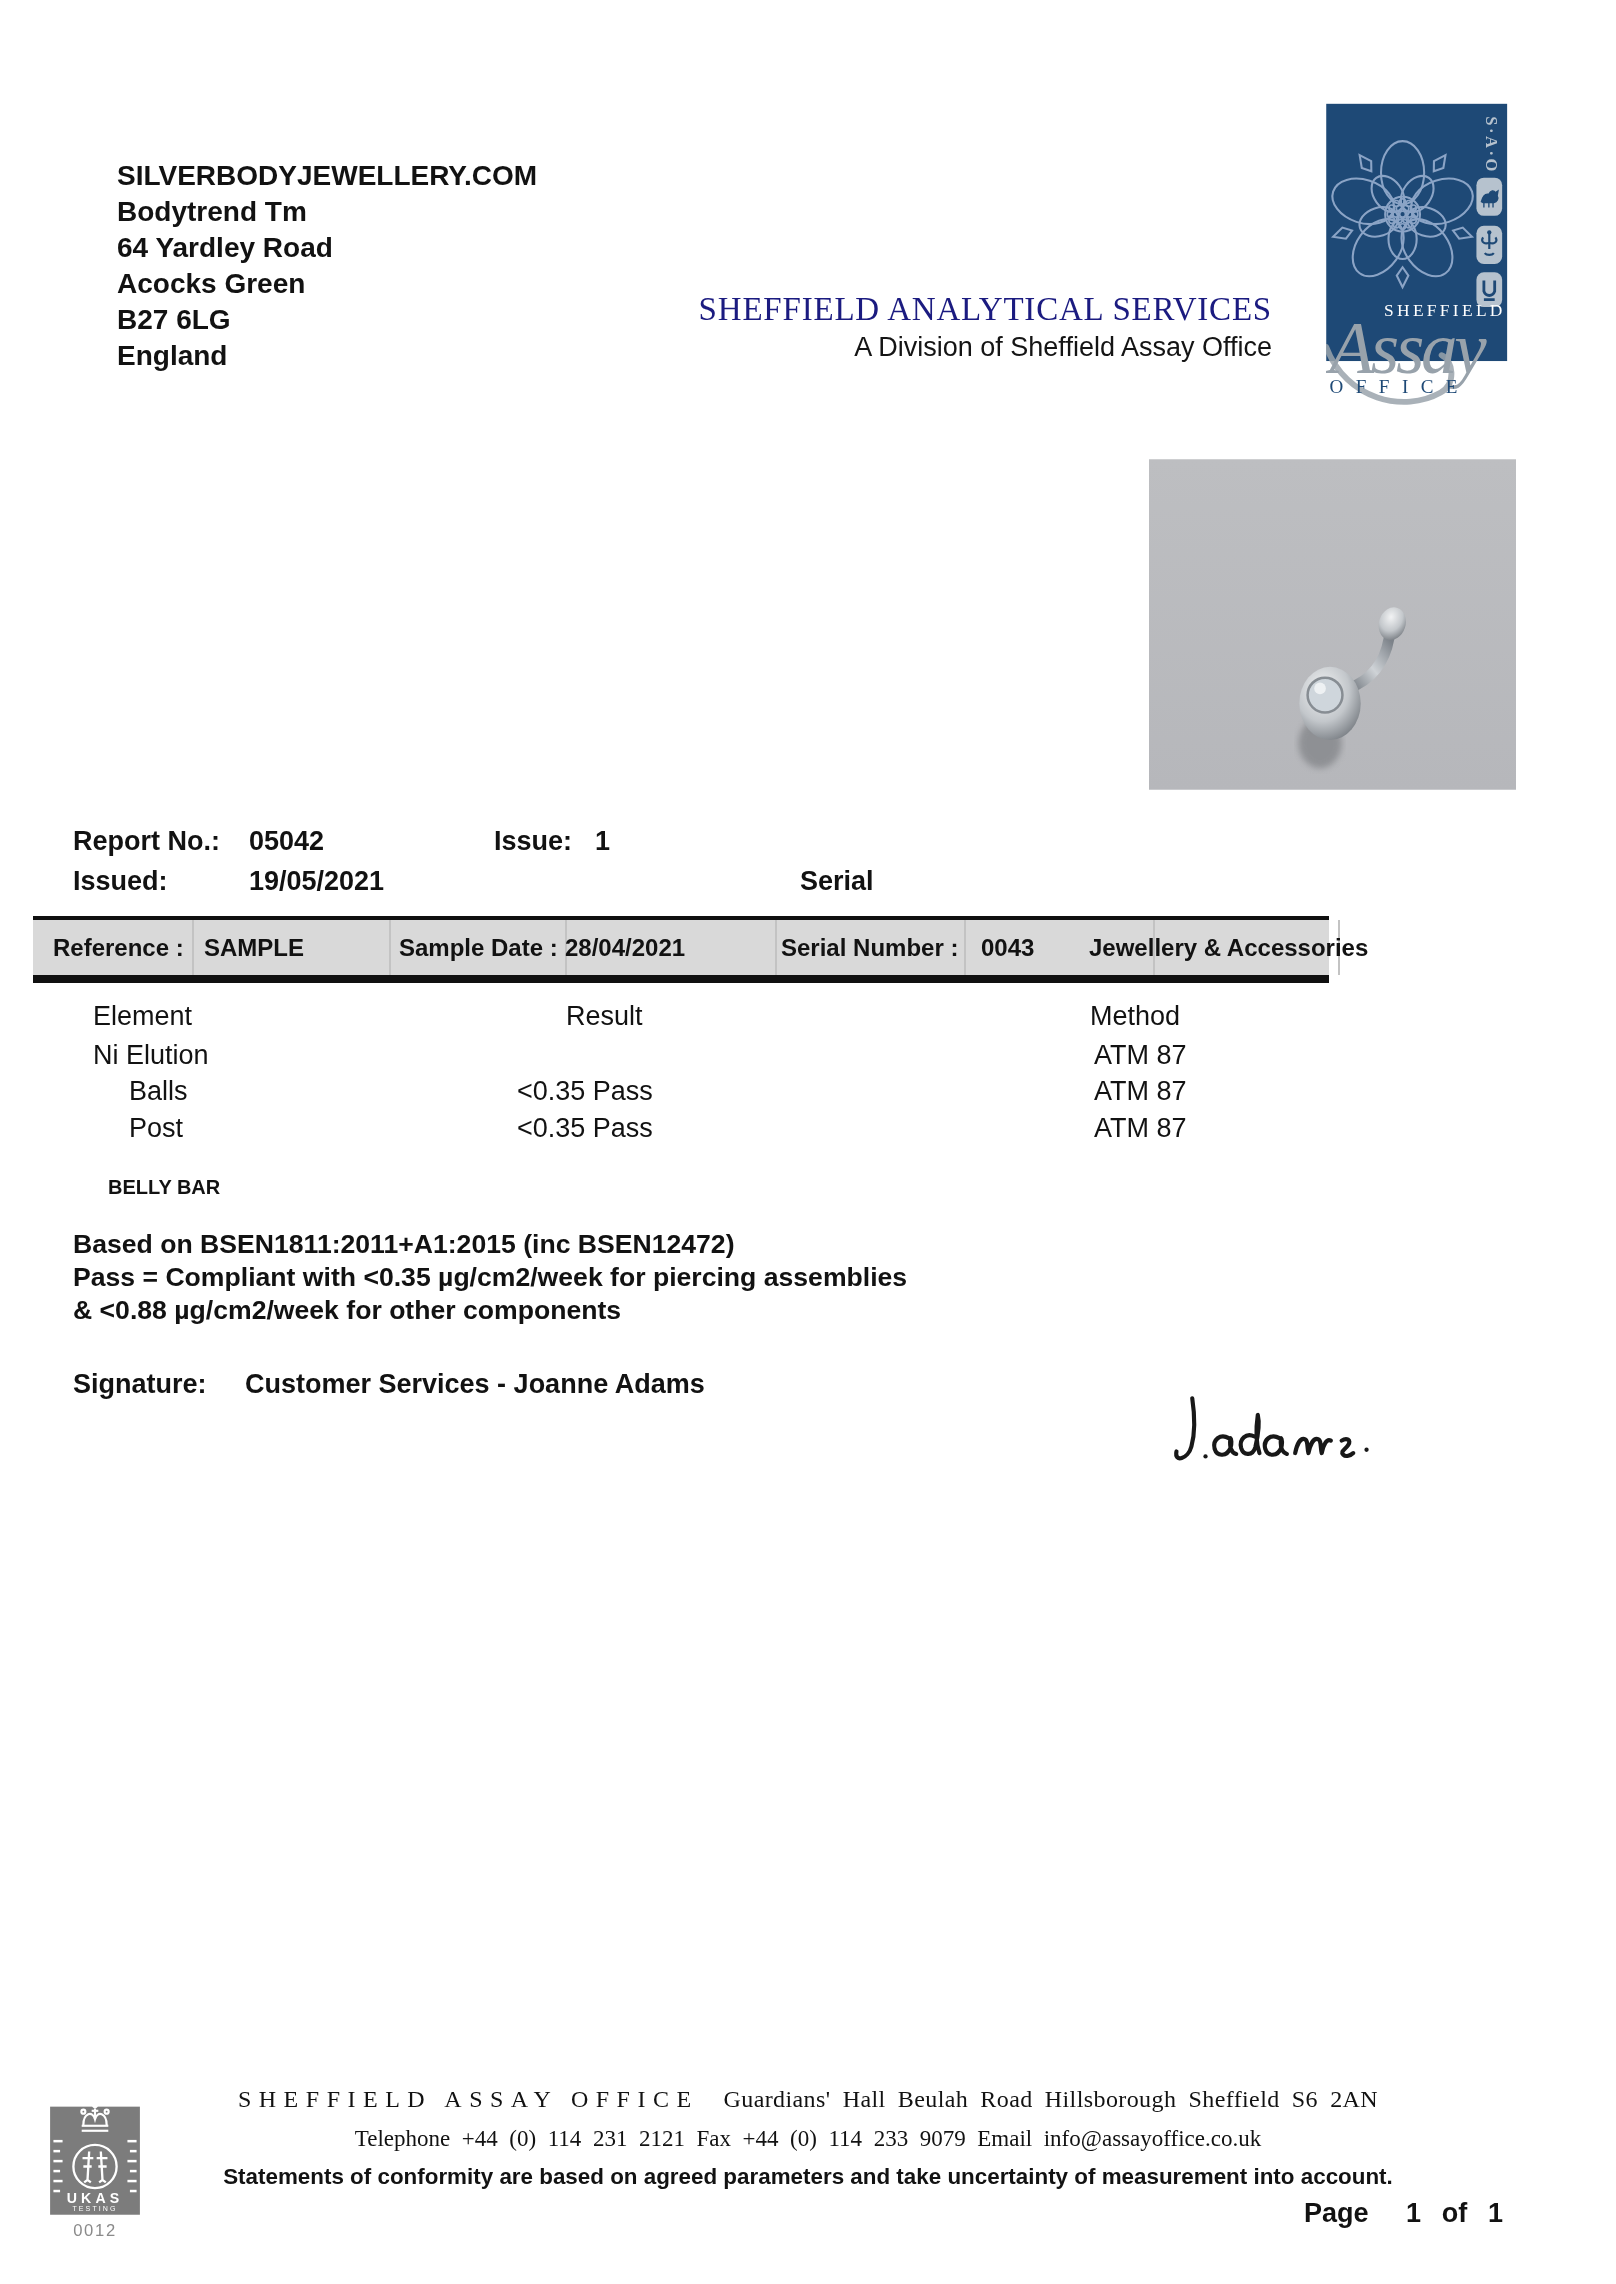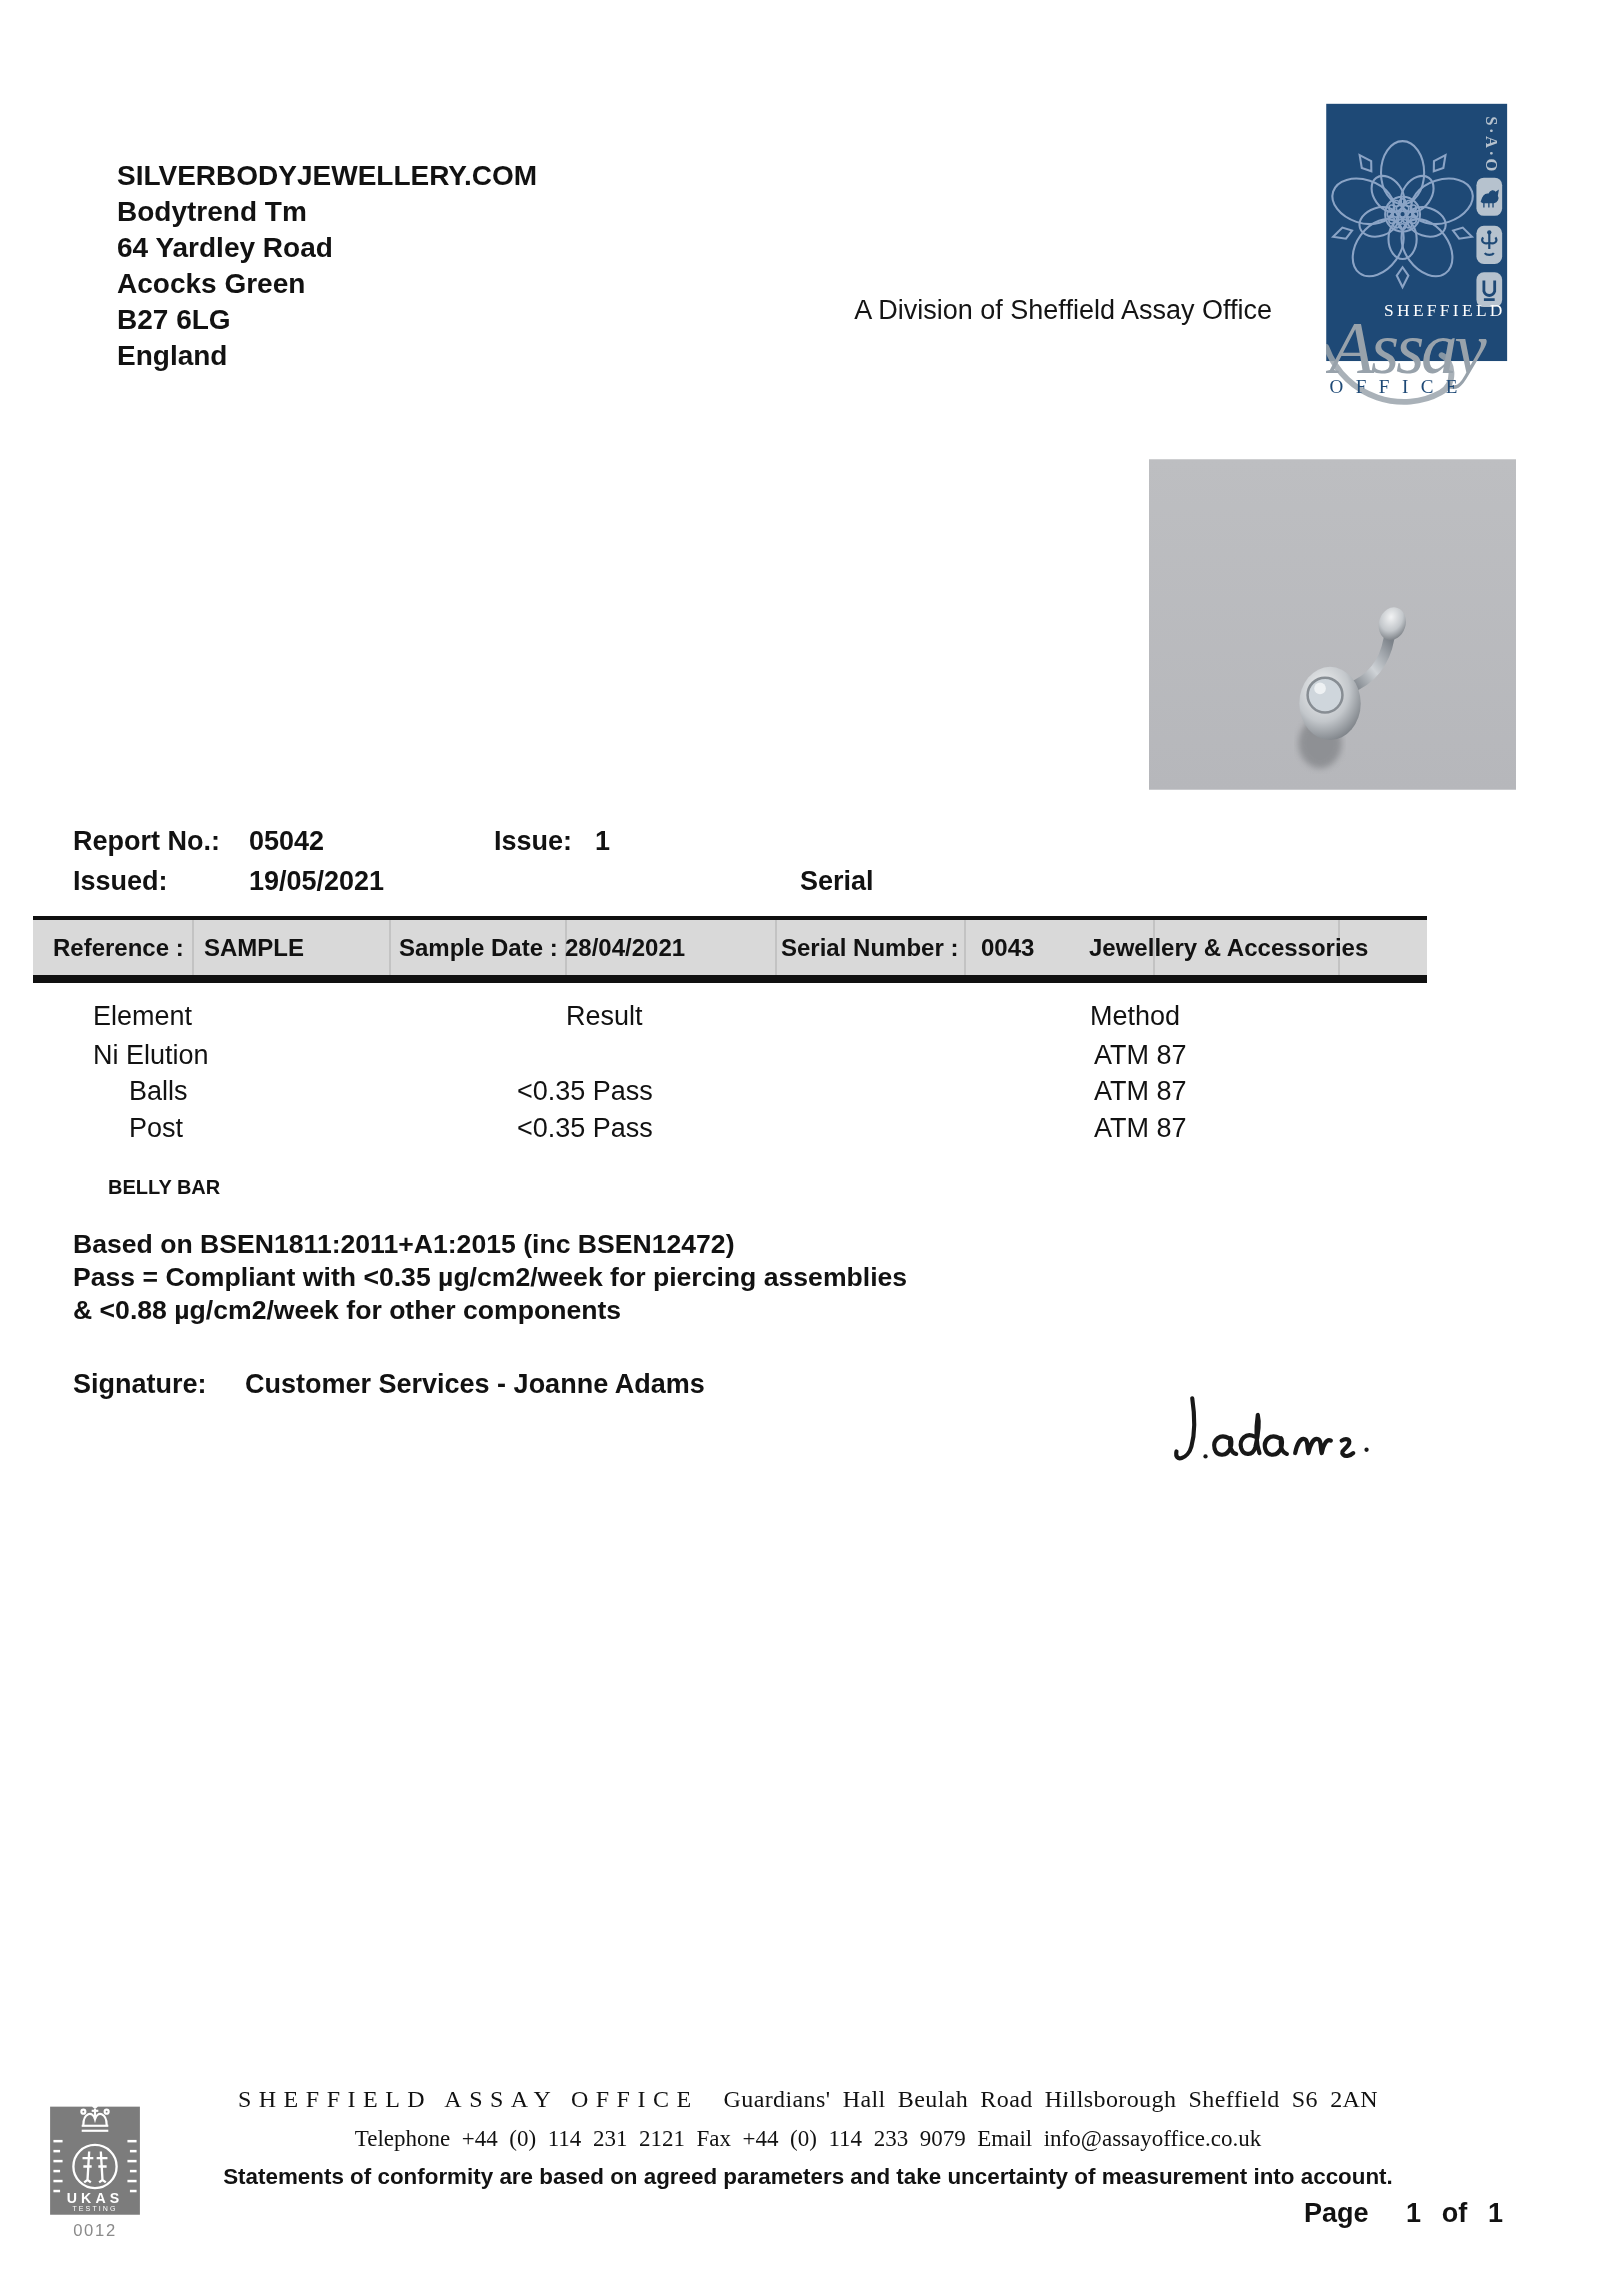--- a/index.html
+++ b/index.html
@@ -16,21 +16,21 @@
   .org-subtitle{font-size:27px;margin-top:4.2px;color:#141414;font-family:Liberation Sans, sans-serif;}
 
   
   .logo-box{left:1326px;top:98px;width:188px;height:312px;}
   .photo-box{left:1149px;top:459px;width:367px;height:331px;}
 
   
   .meta{font-size:27px;font-weight:700;white-space:nowrap;}
 
   
-  .sample-bar{left:33px;top:916px;width:1394px;border-top:4.2px solid #101010;border-bottom:8.3px solid #101010;}
+  .sample-bar{left:33px;top:916px;width:1296px;border-top:4.2px solid #101010;border-bottom:8.3px solid #101010;}
   .sample-bar-inner{position:relative;height:55px;background:#d9d9d9;}
   .sample-bar-inner span{position:absolute;top:0;line-height:55px;font-size:24px;font-weight:700;white-space:nowrap;}
   .vsep{position:absolute;top:0;width:1.7px;height:100%;background:#c3c3c3;}
 
   
   .th{font-size:27px;font-weight:400;white-space:nowrap;}
   .td{font-size:27px;font-weight:400;white-space:nowrap;}
 
   .item-name{font-size:20px;font-weight:700;}
   .notes{font-size:26.6px;font-weight:700;line-height:33px;white-space:nowrap;}
@@ -53,20 +53,21 @@
   <div class="abs recipient">
     <div>SILVERBODYJEWELLERY.COM</div>
     <div>Bodytrend Tm</div>
     <div>64 Yardley Road</div>
     <div>Acocks Green</div>
     <div>B27 6LG</div>
     <div>England</div>
   </div>
 
   <div class="abs org-block">
+    <div class="org-title">SHEFFIELD ANALYTICAL SERVICES</div>
     <div class="org-subtitle">A Division of Sheffield Assay Office</div>
   </div>
 
   <div class="abs logo-box">
     <svg width="188" height="312" viewBox="0 0 226 376">
       <rect x="0" y="7" width="218" height="310" fill="#1e4976"></rect>
 
       <g transform="translate(92,140)" stroke="#8ba4c6" fill="none" stroke-width="2.5">
         <g>
           <ellipse cx="0" cy="-50" rx="26" ry="38"></ellipse>

